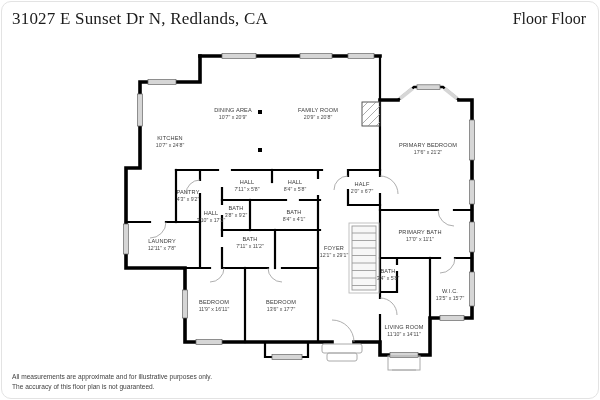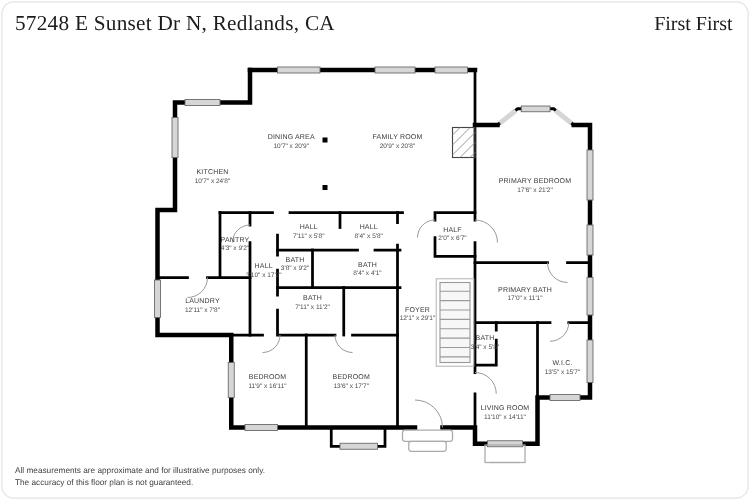--- a/index.html
+++ b/index.html
@@ -17,22 +17,22 @@
   .room-label .rn{font-size:5.6px;letter-spacing:.15px;}
   .room-label .rd{font-size:5.2px;color:#4a4a4a;}
   .ftr{position:absolute;left:12px;bottom:8px;font-size:6.6px;color:#3f3f3f;line-height:1.55;}
 </style>
 </head>
 <body>
 
 <div class="frame"></div>
 
 <div class="hdr">
-  <span class="addr">57248 E Sunset Dr N, Redlands, CA</span>
-  <span class="floor">First First</span>
+  <span class="addr">31027 E Sunset Dr N, Redlands, CA</span>
+  <span class="floor">Floor Floor</span>
 </div>
 
 <div class="plan">
   <svg width="600" height="400" viewBox="0 0 600 400">
 
     <g stroke="#000" stroke-width="3.6" fill="none" stroke-linecap="square">
       <path d="M200,56 L380,56"></path>
       <path d="M380,100 L398,100 M459,100 L472,100 L472,318 L430,318 L430,355 L380,355 L380,342 L354,342 M332,342 L185,342 L185,268 L126,268 L126,168 L140,168 L140,82 L200,82 L200,56"></path>
     </g>
 

